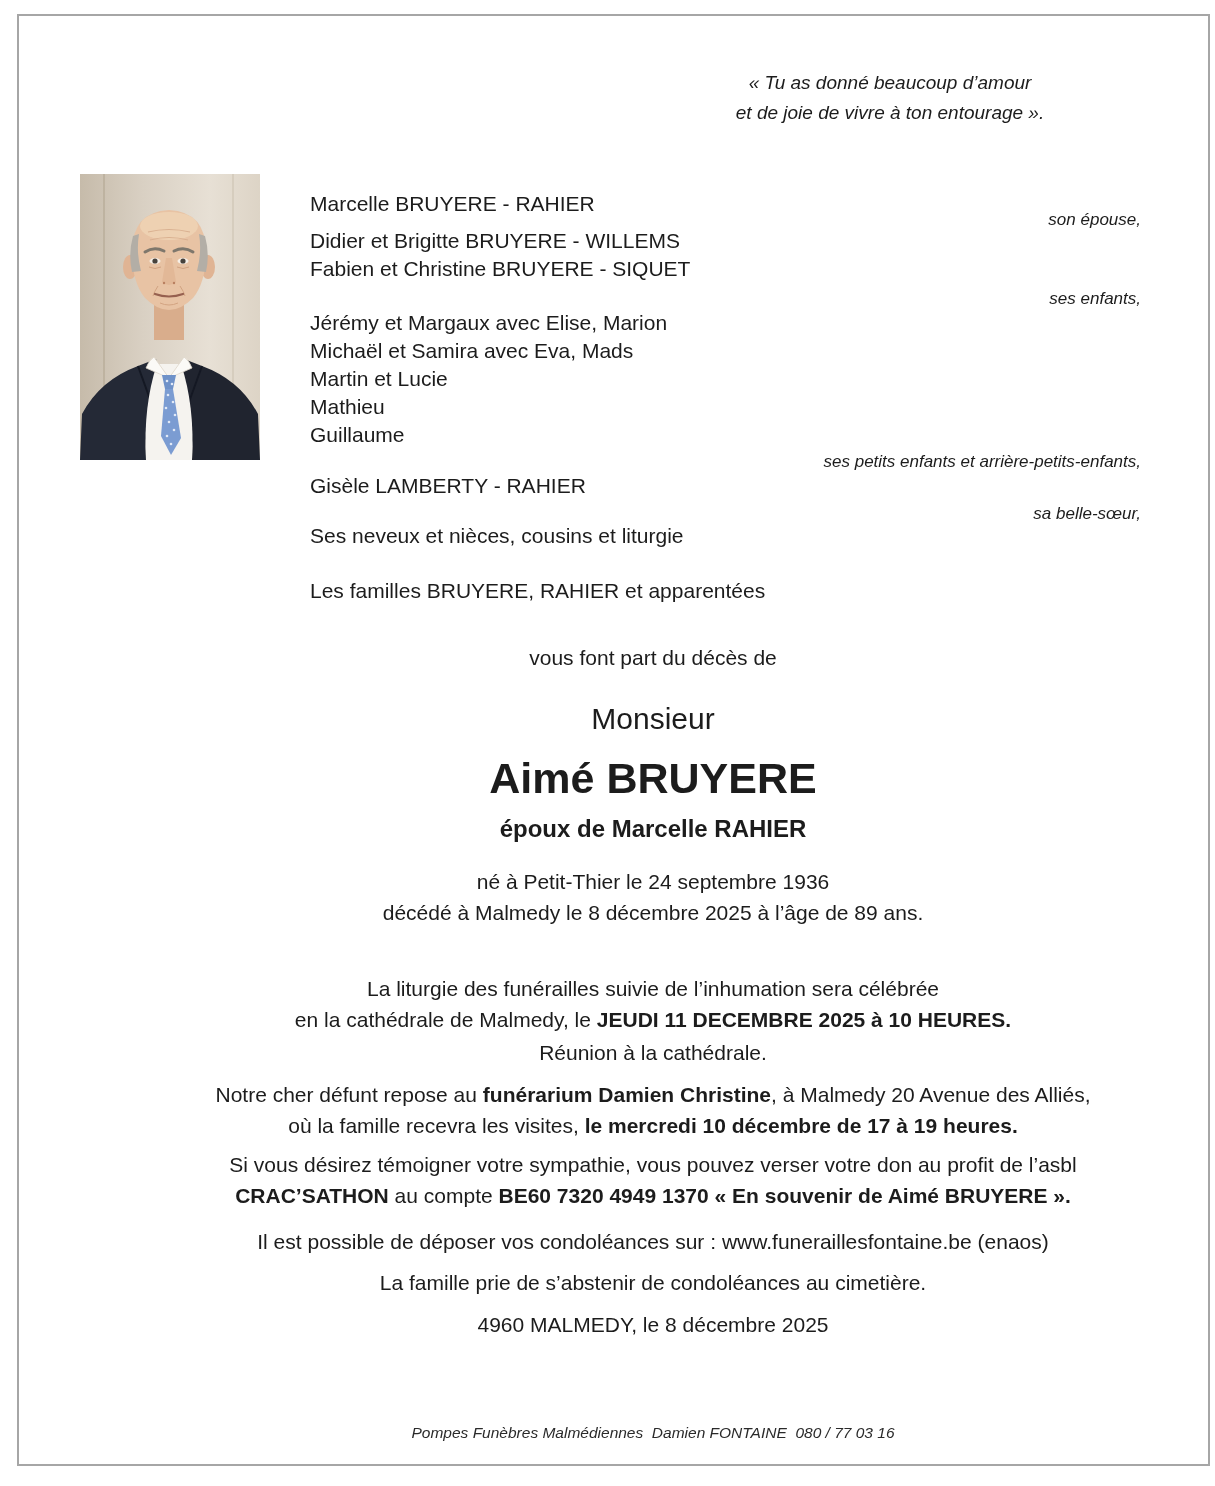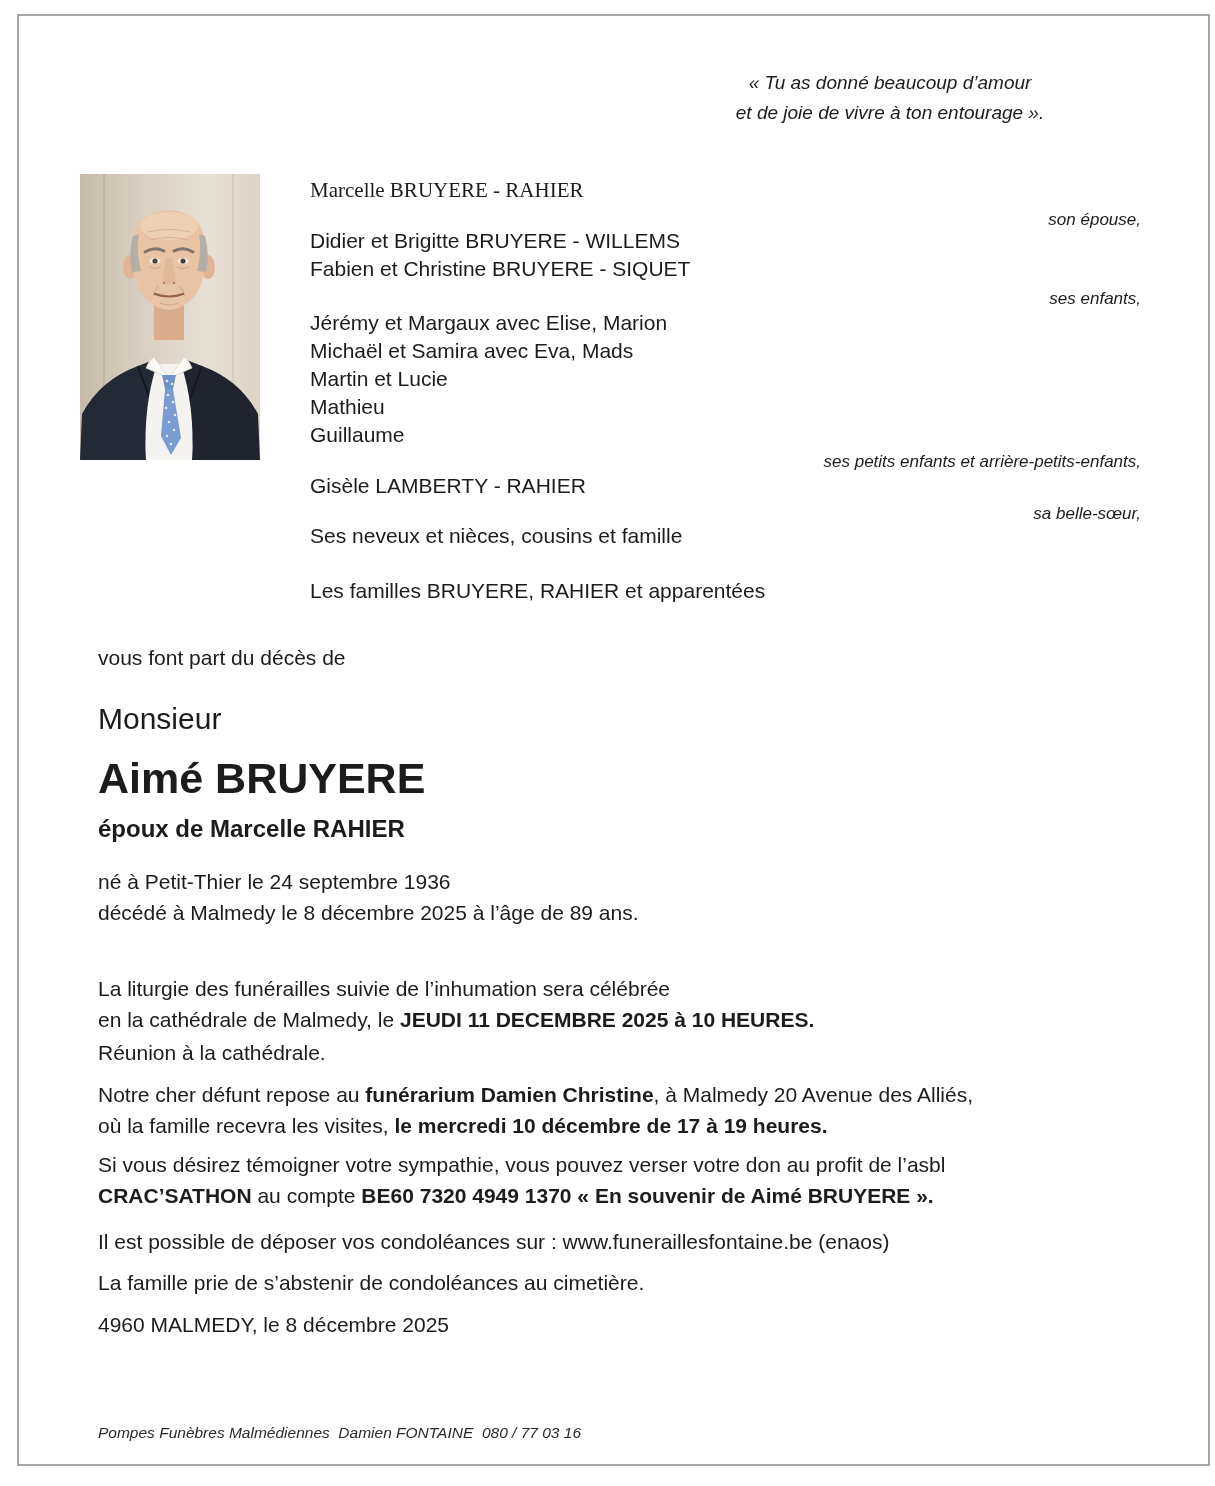--- a/index.html
+++ b/index.html
@@ -3,21 +3,21 @@
 <meta charset="utf-8">
 <style>
   html,body{margin:0;padding:0;background:#ffffff;}
   body{width:1215px;height:1486px;position:relative;font-family:"Liberation Sans",sans-serif;color:#1c1c1c;}
   .page{position:absolute;left:17px;top:14px;width:1193px;height:1452px;border:2px solid #a6a6a6;background:#ffffff;box-sizing:border-box;}
   .abs{position:absolute;}
   .quote{left:671px;top:52px;width:400px;text-align:center;font-style:italic;font-size:19px;line-height:30px;}
   .photo{left:61px;top:158px;width:180px;height:286px;overflow:hidden;}
   .names{left:291px;font-size:21px;line-height:28px;white-space:nowrap;}
   .relation{right:67px;font-size:17px;font-style:italic;line-height:24px;text-align:right;white-space:nowrap;}
-  .center{left:79px;right:0;text-align:left;}
+  .center{left:79px;right:0;text-align:center;}
   .body-txt{font-size:21px;line-height:31px;}
   .intro{font-size:21px;line-height:28px;}
   .title-civ{font-size:30px;line-height:50px;font-weight:400;}
   .title-name{font-size:43px;line-height:50px;font-weight:700;}
   .title-sub{font-size:24px;line-height:32px;font-weight:700;}
   .b{font-weight:700;}
   .i{}
   .footer-line{font-size:15.5px;font-style:italic;line-height:22px;color:#2a2a2a;white-space:pre-wrap;}
 </style>
 </head>
@@ -96,42 +96,42 @@
         <circle cx="86" cy="234" r="1.3"></circle>
           <circle cx="95" cy="241" r="1.3"></circle>
         <circle cx="89" cy="248" r="1.3"></circle>
           <circle cx="94" cy="256" r="1.3"></circle>
         <circle cx="87" cy="262" r="1.3"></circle>
           <circle cx="91" cy="270" r="1.3"></circle>
       </g>
     </svg>
   </div>
 
-  <div class="abs names" style="top:160px;font-family:Liberation Serif, serif;">Marcelle BRUYERE - RAHIER</div>
+  <div class="abs names" style="top:174px;">Marcelle BRUYERE - RAHIER</div>
   <div class="abs relation" style="top:192px;">son épouse,</div>
 
   <div class="abs names" style="top:211px;">
     <div>Didier et Brigitte BRUYERE - WILLEMS</div>
     <div>Fabien et Christine BRUYERE - SIQUET</div>
   </div>
   <div class="abs relation" style="top:271px;">ses enfants,</div>
 
   <div class="abs names" style="top:293px;">
     <div>Jérémy et Margaux avec Elise, Marion</div>
     <div>Michaël et Samira avec Eva, Mads</div>
     <div>Martin et Lucie</div>
     <div>Mathieu</div>
     <div>Guillaume</div>
   </div>
   <div class="abs names" style="top:456px;">Gisèle LAMBERTY - RAHIER</div>
 
   <div class="abs relation" style="top:434px;">ses petits enfants et arrière-petits-enfants,</div>
   <div class="abs relation" style="top:486px;">sa belle-sœur,</div>
 
-  <div class="abs names" style="top:506px;">Ses neveux et nièces, cousins et famille</div>
+  <div class="abs names" style="top:506px;">Ses neveux et nièces, cousins et liturgie</div>
   <div class="abs names" style="top:561px;">Les familles BRUYERE, RAHIER et apparentées</div>
 
   <div class="abs center intro" style="top:628px;">vous font part du décès de</div>
   <div class="abs center title-civ" style="top:678px;">Monsieur</div>
   <div class="abs center title-name" style="top:737px;">Aimé BRUYERE</div>
   <div class="abs center title-sub" style="top:797px;">époux de Marcelle RAHIER</div>
 
   <div class="abs center body-txt" style="top:850px;">
     <div>né à Petit-Thier le 24 septembre 1936</div>
     <div>décédé à Malmedy le 8 décembre 2025 à l’âge de 89 ans.</div>

